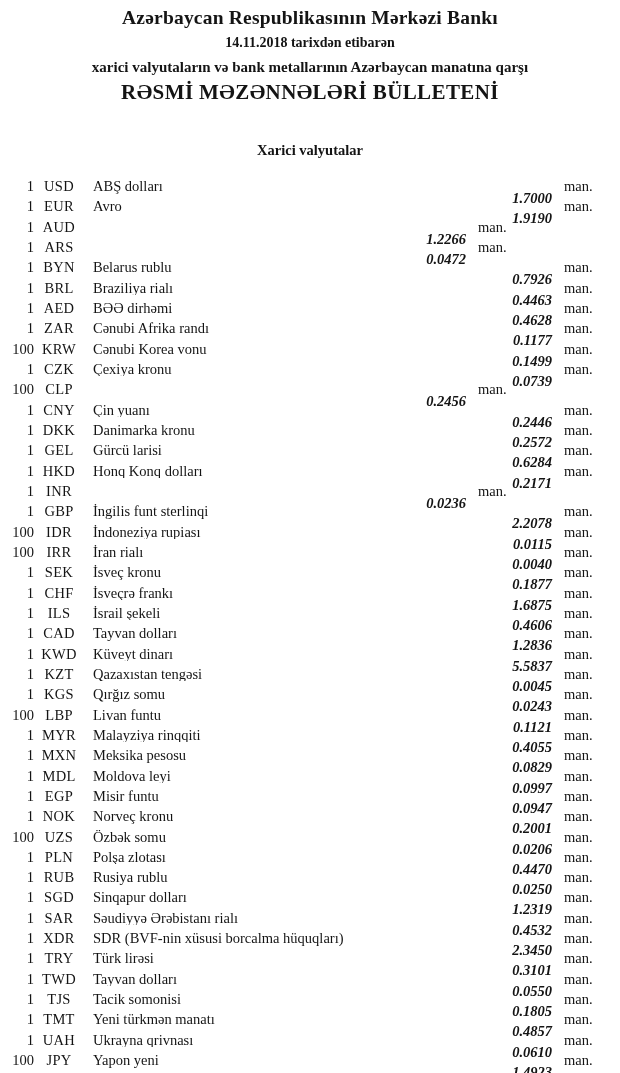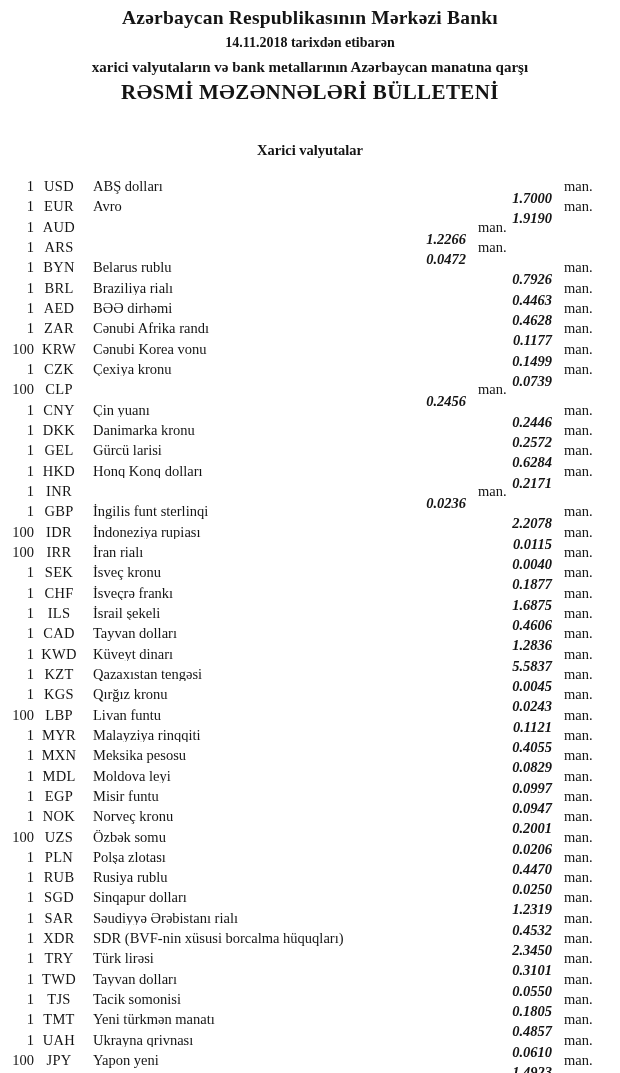--- a/index.html
+++ b/index.html
@@ -264,21 +264,21 @@
       <div class="row">
         <span class="qty">1</span>
         <span class="code">KZT</span>
         <span class="name">Qazaxıstan tengəsi</span>
         <span class="rate">0.0045</span>
         <span class="unit">man.</span>
       </div>
       <div class="row">
         <span class="qty">1</span>
         <span class="code">KGS</span>
-        <span class="name">Qırğız kronu</span>
+        <span class="name">Qırğız somu</span>
         <span class="rate">0.0243</span>
         <span class="unit">man.</span>
       </div>
       <div class="row">
         <span class="qty">100</span>
         <span class="code">LBP</span>
         <span class="name">Livan funtu</span>
         <span class="rate">0.1121</span>
         <span class="unit">man.</span>
       </div>

